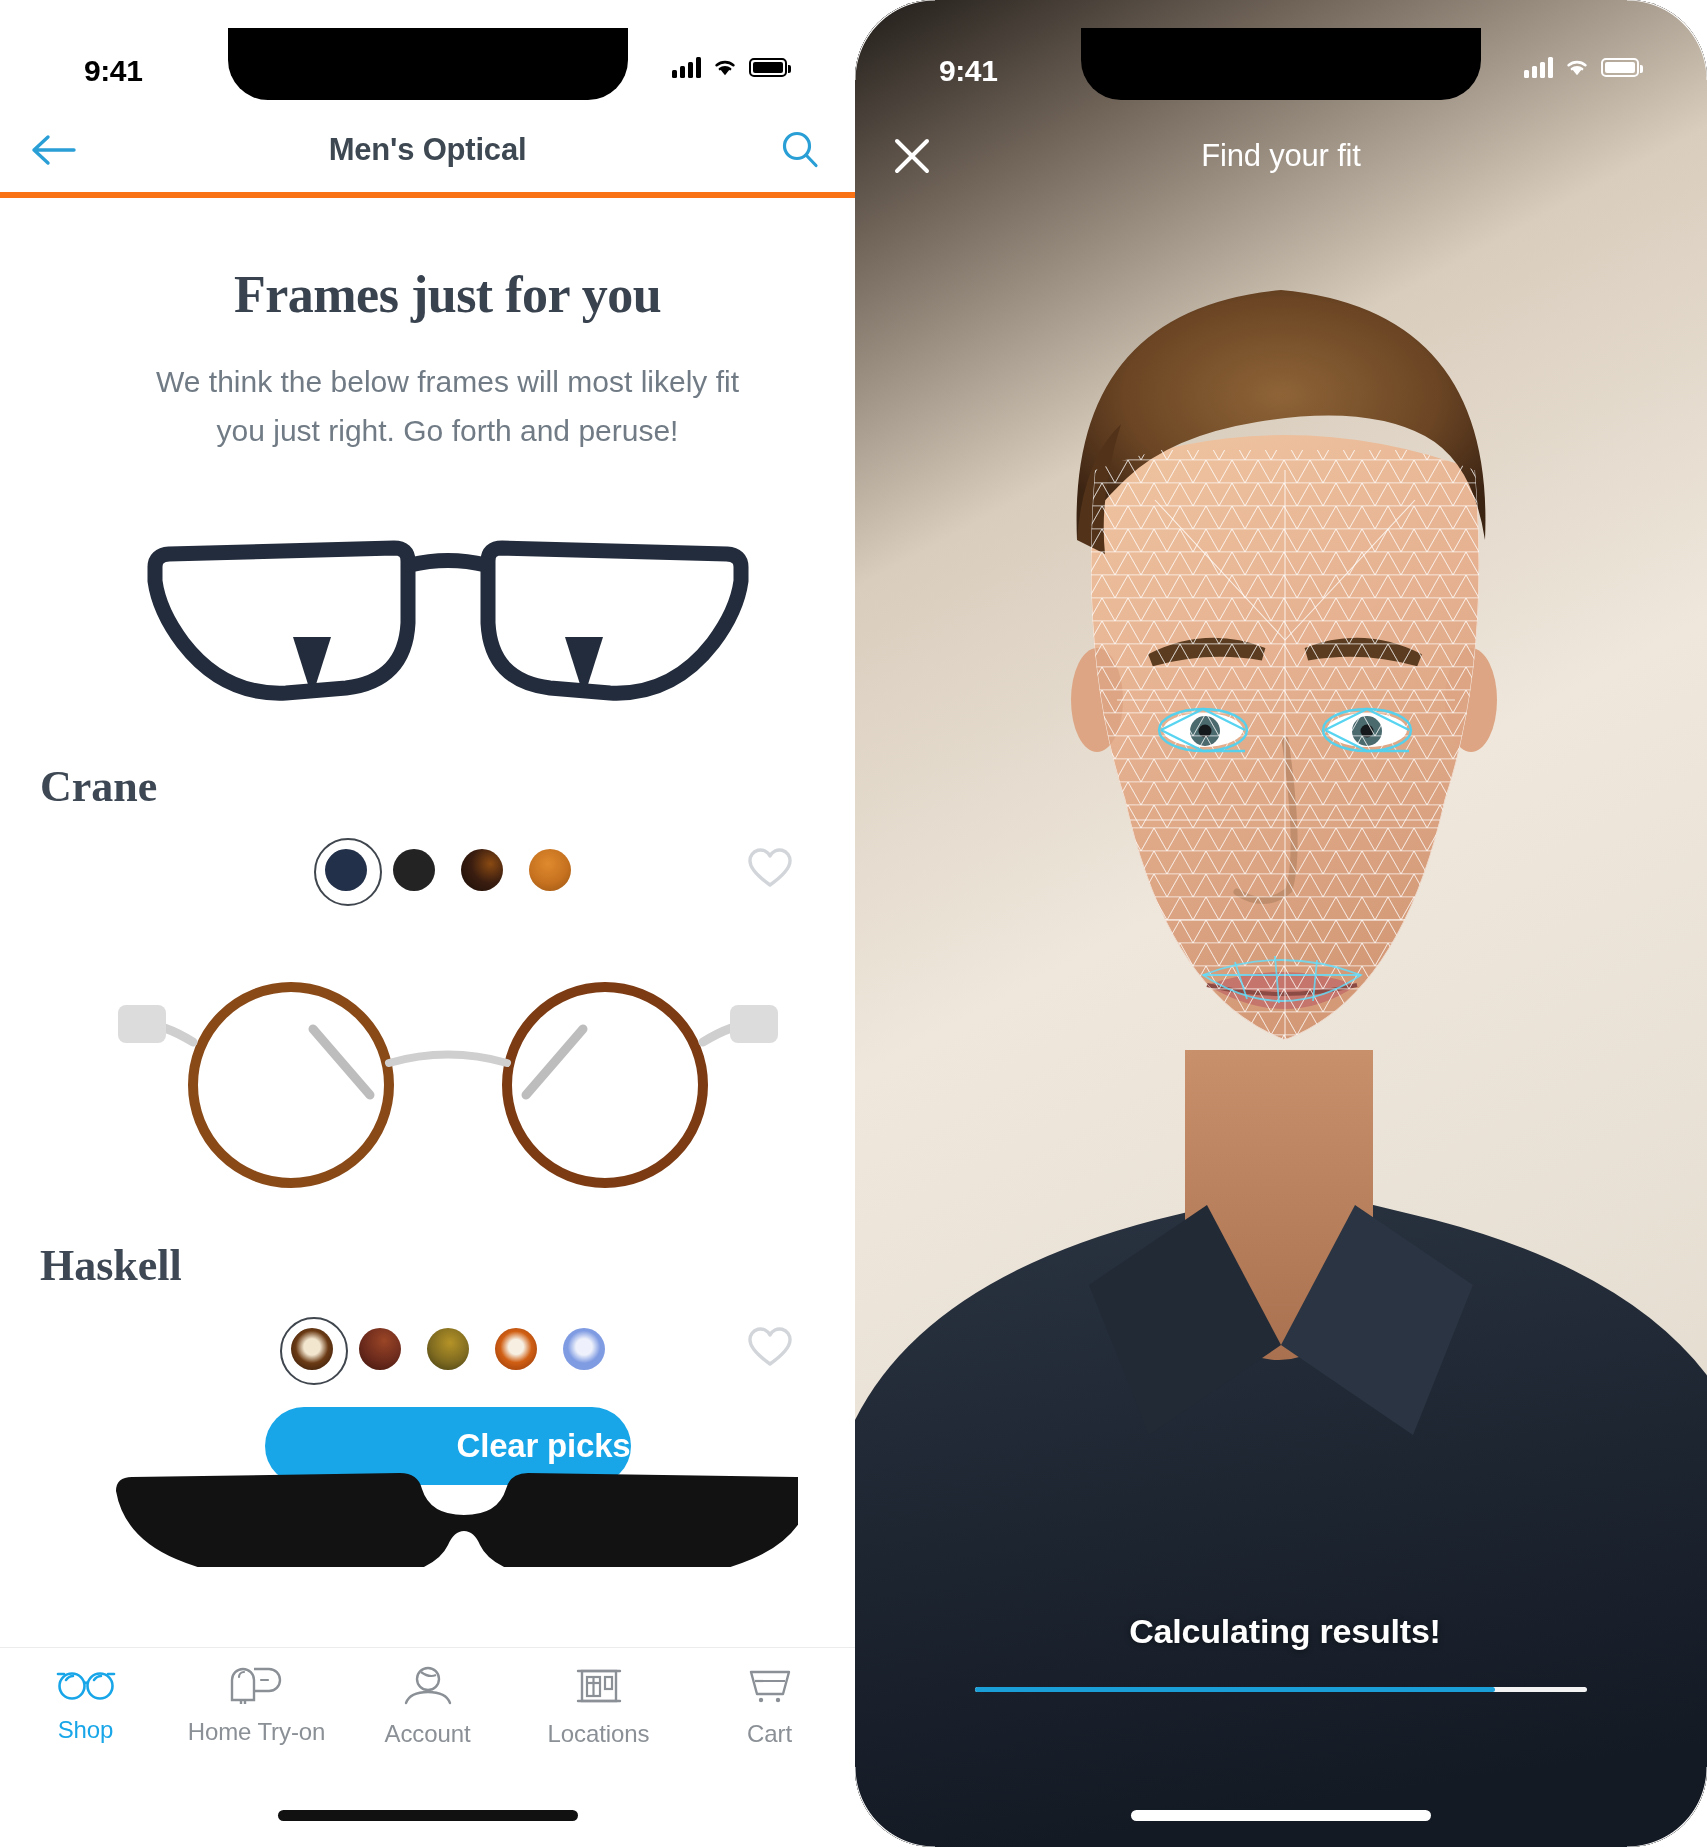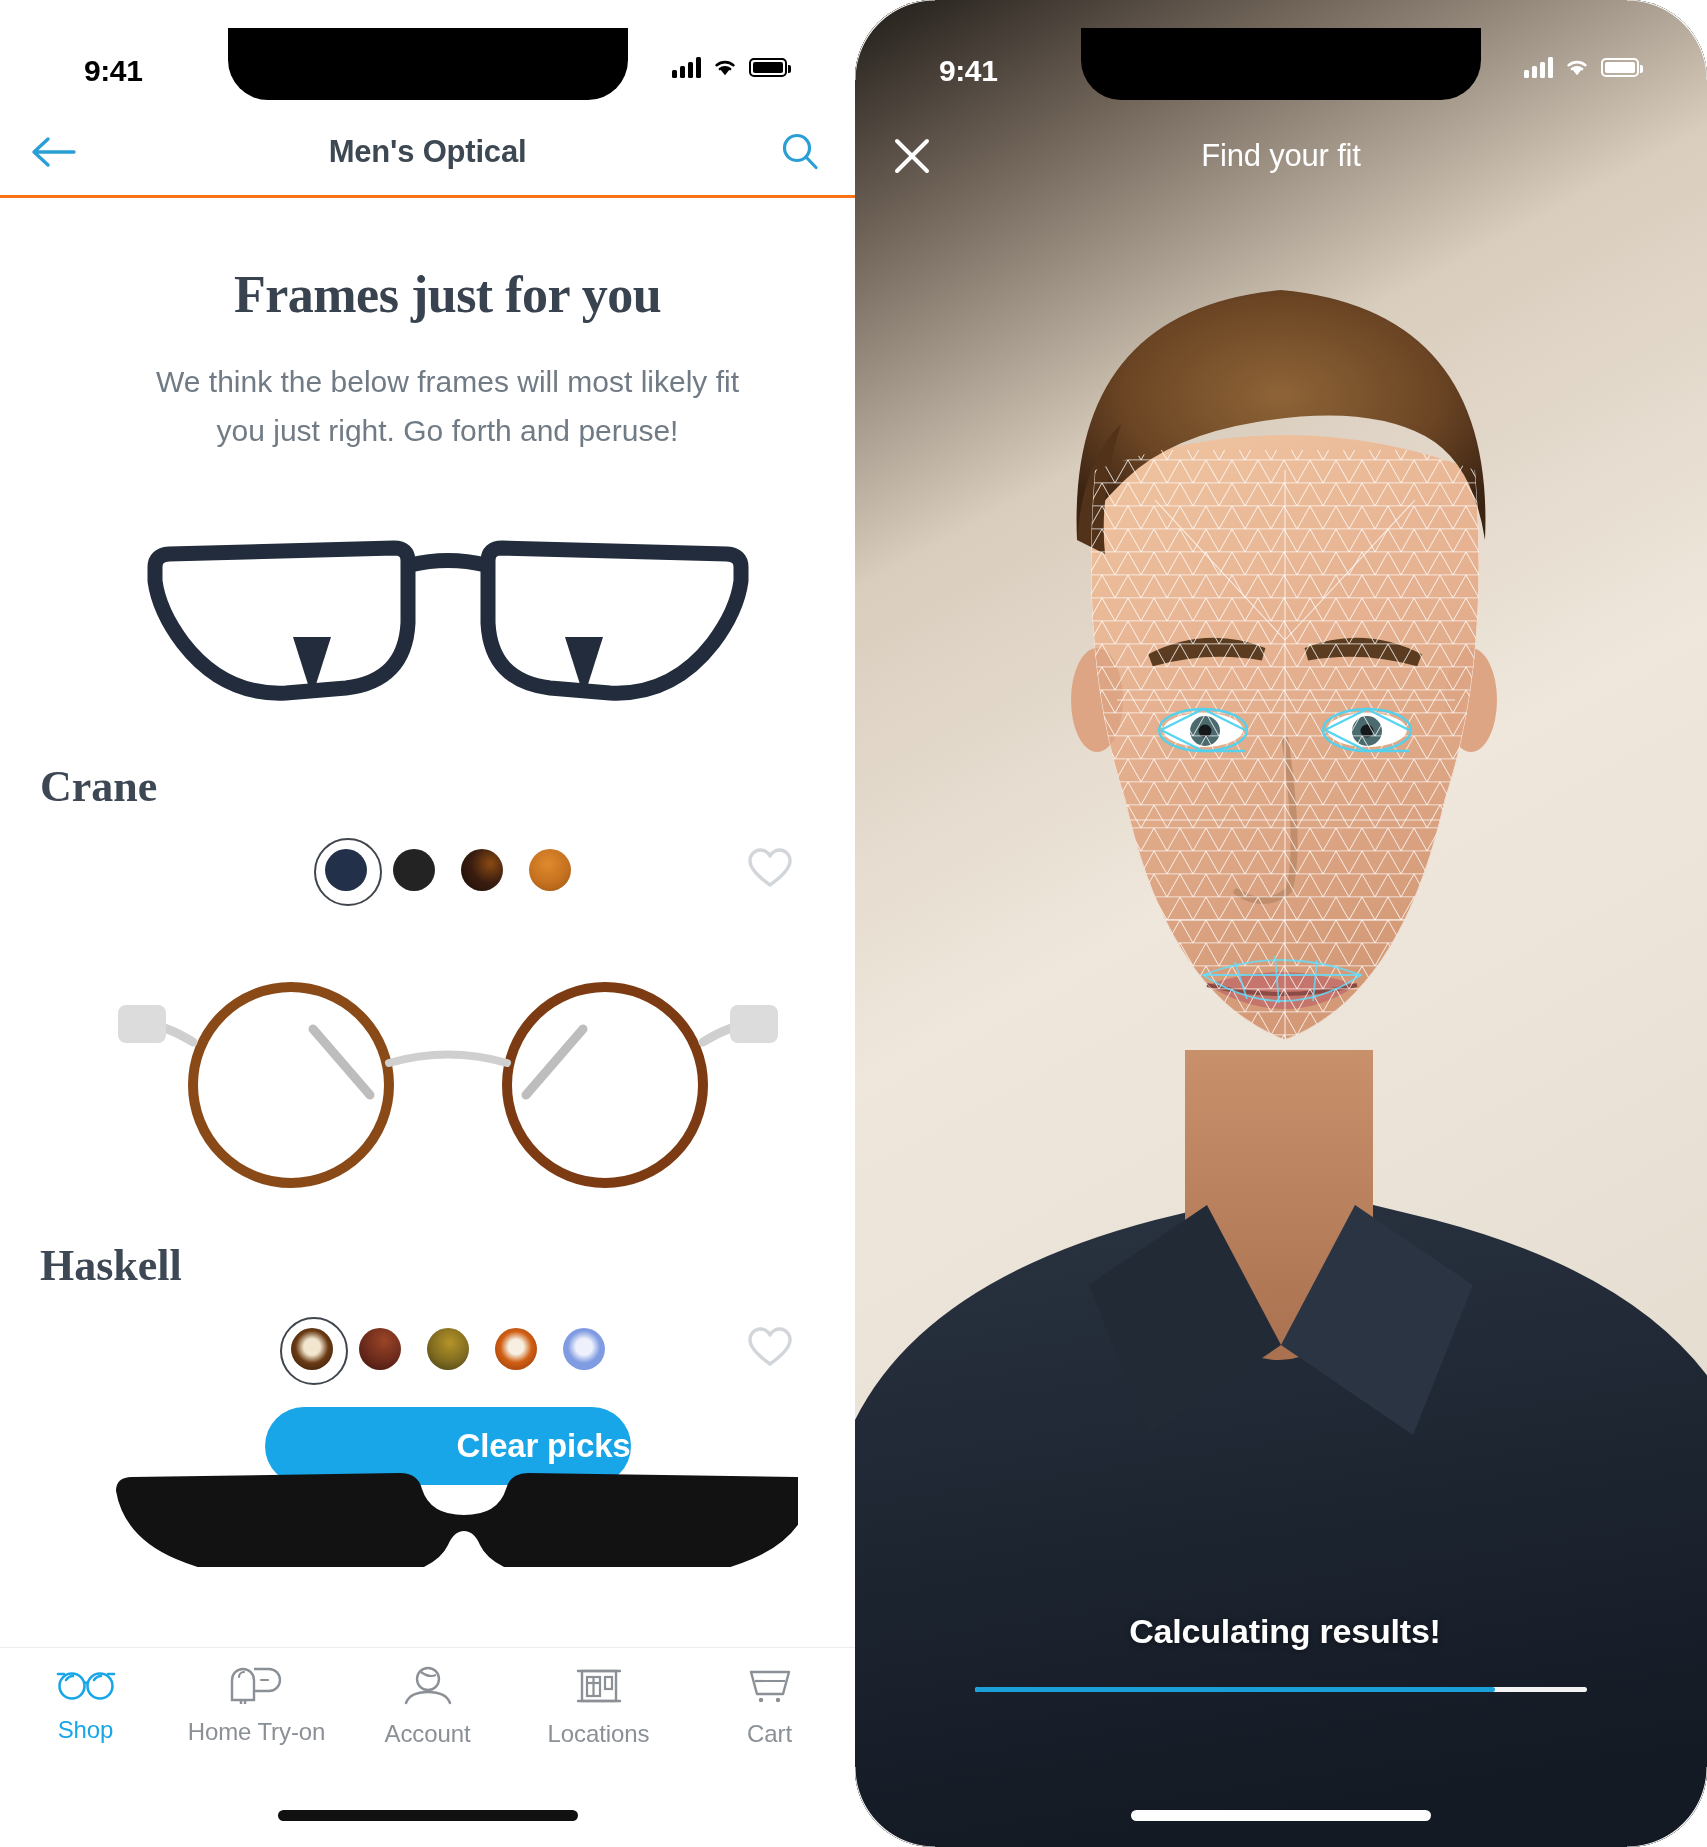--- a/index.html
+++ b/index.html
@@ -67,21 +67,21 @@
     width: 3px; height: 8px; background: currentColor; border-radius: 0 2px 2px 0;
   }
   .battery i { position: absolute; inset: 2px; background: currentColor; border-radius: 2px; display: block; }
   .dark-text  { color: #000; }
   .light-text { color: #fff; }
 
   
   .navbar {
     position: absolute; top: 108px; left: 0; right: 0; height: 90px;
     display: flex; align-items: center; justify-content: center;
-    border-bottom: 3px solid #f97316; background: #fff; z-index: 30;
+    border-bottom: 6px solid #f97316; background: #fff; z-index: 30;
   }
   .nav-title { font-size: 31px; font-weight: 700; color: #3d4852; letter-spacing: -0.2px; }
   .nav-back { position: absolute; left: 22px; top: 50%; transform: translateY(-50%); width: 62px; height: 62px; display: flex; align-items: center; justify-content: center; cursor: pointer; }
   .nav-search { position: absolute; right: 24px; top: 50%; transform: translateY(-50%); width: 62px; height: 62px; display: flex; align-items: center; justify-content: center; cursor: pointer; }
 
   
   .content {
     position: absolute; top: 199px; left: 0; right: 0; bottom: 0;
     background: #fff; overflow: hidden; z-index: 10; padding-left: 40px;
   }

